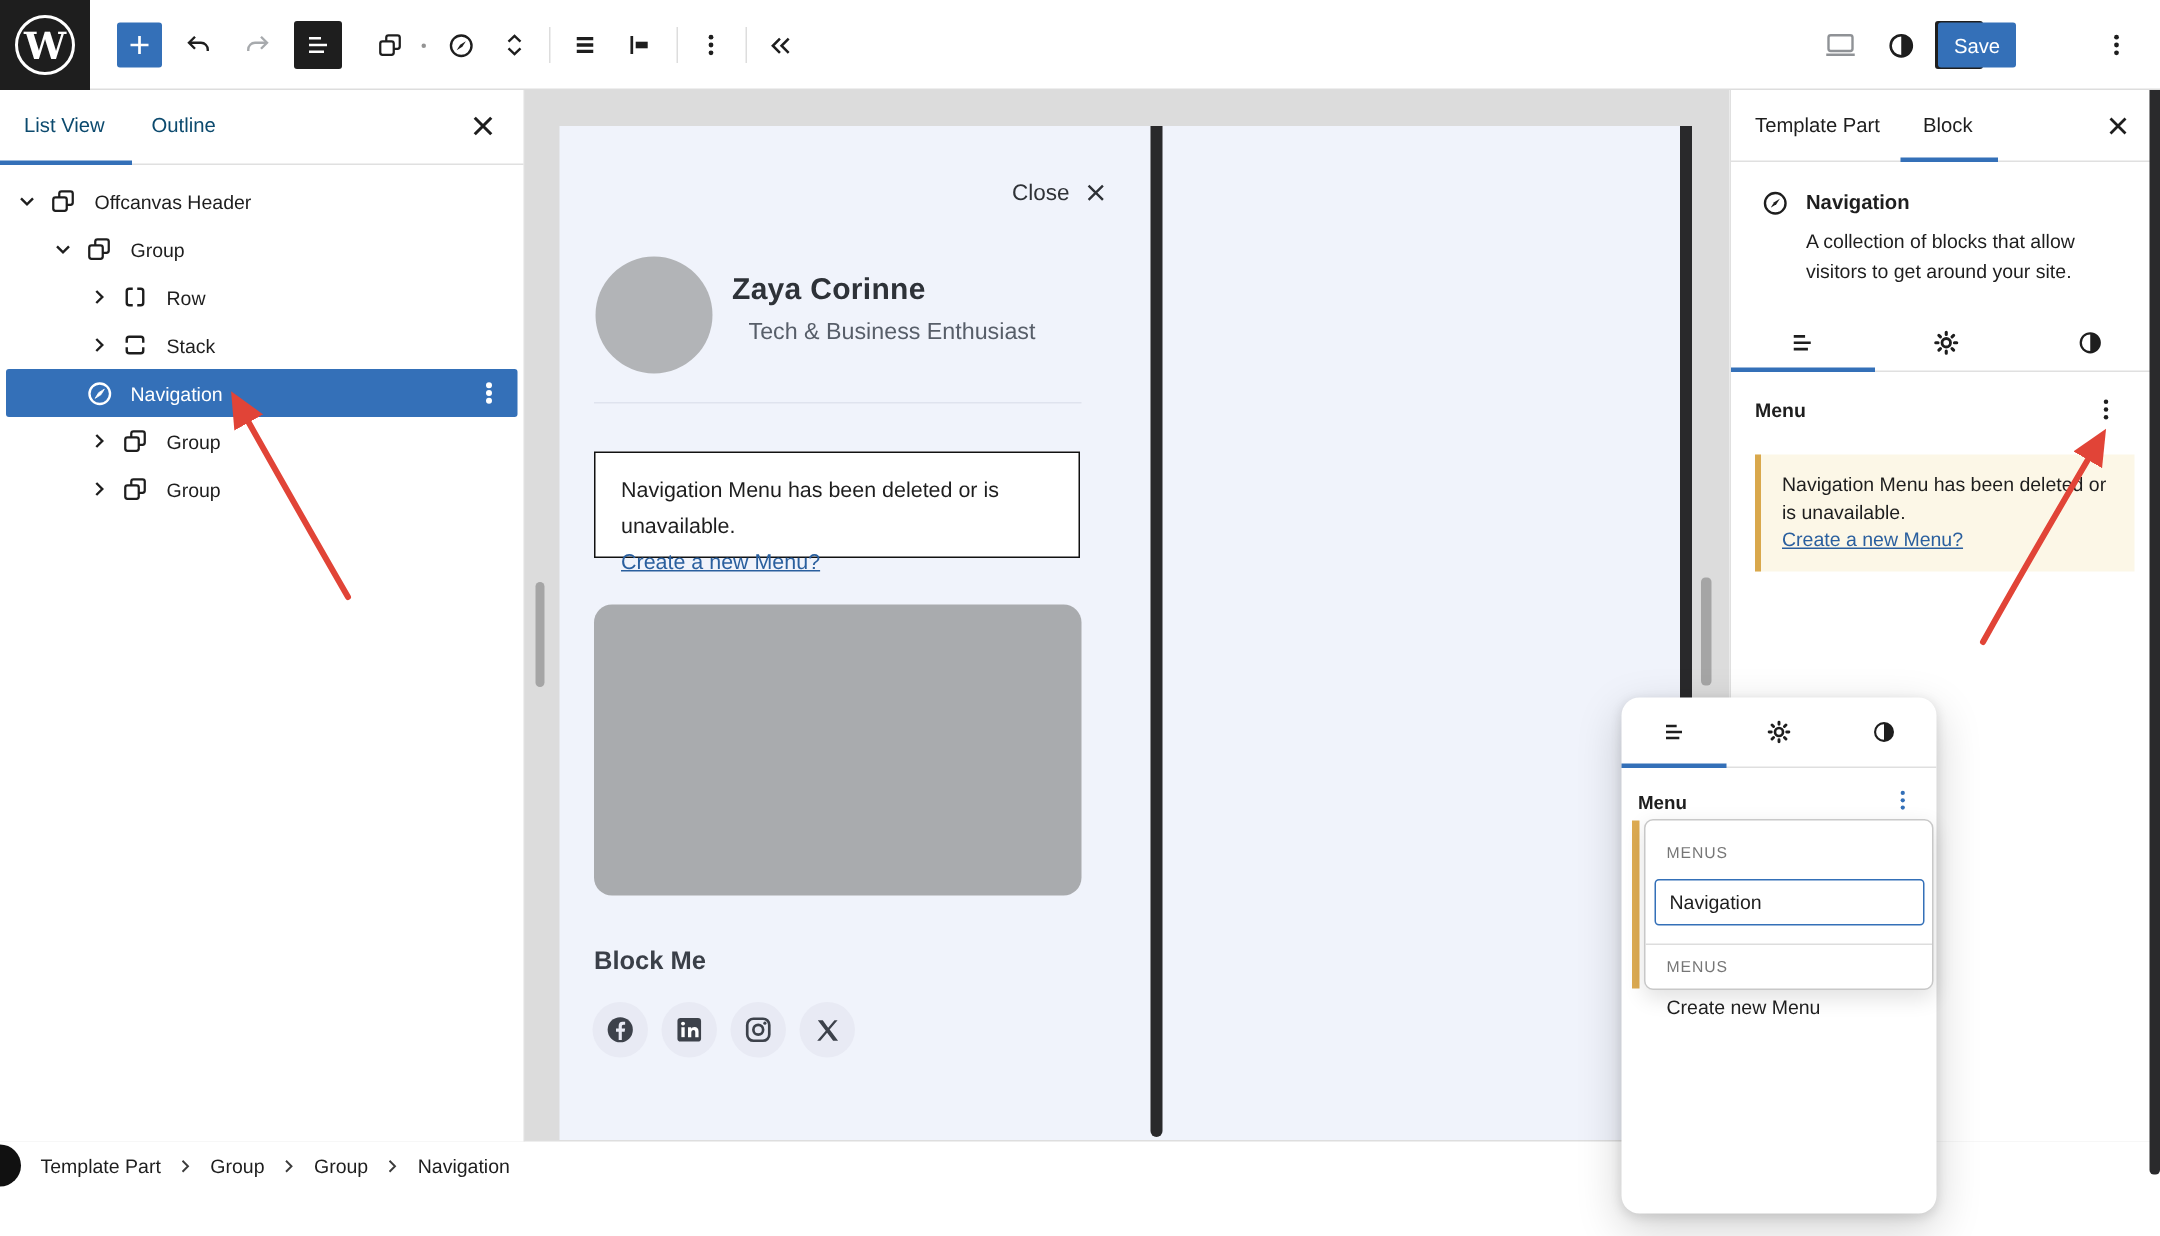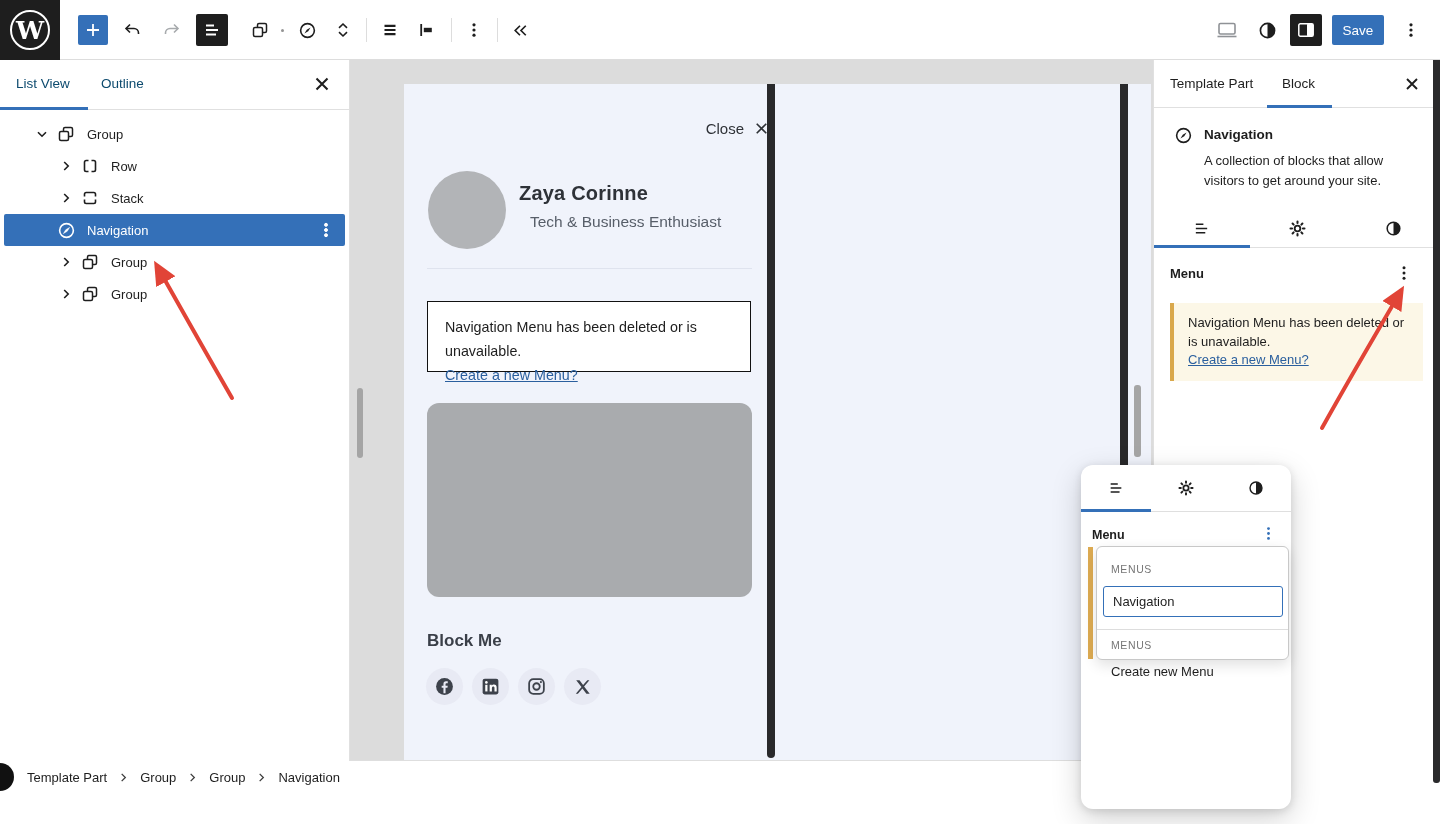--- a/index.html
+++ b/index.html
@@ -9,40 +9,40 @@
   svg { display:block; }
 
   
   .topbar { position:absolute; left:0; top:0; width:1440px; height:60px; background:#fff; border-bottom:1px solid #ddd; z-index:20; }
   .wp-logo { position:absolute; left:0; top:0; width:60px; height:60px; background:#1e1e1e; display:flex; align-items:center; justify-content:center; }
   .wp-ring { width:40px; height:40px; border:2.5px solid #fff; border-radius:50%; display:flex; align-items:center; justify-content:center; color:#fff; font-family:"DejaVu Serif", serif; font-size:25px; font-weight:bold; line-height:1; }
   .tb-btn { position:absolute; top:15px; width:30px; height:30px; display:flex; align-items:center; justify-content:center; border-radius:2px; }
   .tb-btn.sq { top:14px; width:32px; height:32px; background:#1e1e1e; }
   .tb-sep { position:absolute; top:18px; width:1px; height:24px; background:#ddd; }
   .tb-dot { position:absolute; left:281px; top:29px; width:3px; height:3px; border-radius:50%; background:#949494; }
-  .save-btn { position:absolute; left:1332px; top:15px; width:52px; height:30px; border-radius:2px; background:var(--accent); color:#fff; font-size:13.5px; display:flex; align-items:center; justify-content:center; cursor:pointer; }
+  .save-btn { position:absolute; left:1292px; top:15px; width:52px; height:30px; border-radius:2px; background:var(--accent); color:#fff; font-size:13.5px; display:flex; align-items:center; justify-content:center; cursor:pointer; }
 
   
   .left-sb { position:absolute; left:0; top:60px; width:350px; height:701px; background:#fff; border-right:1px solid #e0e0e0; z-index:5; }
   .lsb-head { position:relative; height:50px; border-bottom:1px solid #e0e0e0; }
   .lsb-tab { position:absolute; top:16px; font-size:13.5px; color:#0c4a6e; }
   .lsb-underline { position:absolute; left:0; bottom:-1px; width:88px; height:3px; background:var(--accent); }
   .close-x { position:absolute; }
   .tree { position:relative; padding-top:8px; }
   .tree-row { height:32px; display:flex; align-items:center; color:#1e1e1e; font-size:13px; }
   .tree-row .slot { width:24px; height:24px; display:flex; align-items:center; justify-content:center; flex:0 0 24px; }
   .lvl0 { padding-left:6px; } .lvl1 { padding-left:30px; } .lvl2 { padding-left:54px; }
   .tree-row.selected { background:var(--accent); color:#fff; margin:0 4px; padding-left:50px; border-radius:2px; position:relative; }
   .tree-row.selected svg * { stroke:#fff; }
   .tree-row.selected .sel-kebab { position:absolute; right:10px; top:7px; }
   .tlabel { margin-left:9px; }
 
   
   .canvas { position:absolute; left:350px; top:60px; width:803px; height:701px; background:#dcdcdc; z-index:1; }
-  .doc { position:absolute; left:23px; top:24px; width:747px; height:677px; background:#f0f3fb;margin-left:31px; }
+  .doc { position:absolute; left:23px; top:24px; width:747px; height:677px; background:#f0f3fb; }
   .vbar-a { position:absolute; left:417px; top:24px; width:8px; height:674px; background:#29292b; border-radius:0 0 4px 4px; }
   .vbar-b { position:absolute; left:770px; top:24px; width:8px; height:677px; background:#29292b; border-radius:0 0 4px 4px; }
   .scroll-thumb { position:absolute; background:#a5a5a5; border-radius:3px; }
   .panel-left { position:absolute; left:0; top:0; width:394px; height:677px; }
   .pl-close { position:absolute; right:28px; top:36px; display:flex; align-items:center; gap:9px; font-size:15px; color:#2f3237; cursor:pointer; }
   .avatar { position:absolute; left:24px; top:87px; width:78px; height:78px; border-radius:50%; background:#b2b4b7; }
   .pname { position:absolute; left:115px; top:98px; font-size:20px; font-weight:bold; color:#2e3238; letter-spacing:.2px; }
   .prole { position:absolute; left:126px; top:129px; font-size:15.5px; color:#575e69; }
   .pdivider { position:absolute; left:23px; top:184px; width:325px; height:1px; background:#dfe3ee; }
   .warnbox { position:absolute; left:23px; top:217px; width:324px; height:71px; background:#fff; border:1.5px solid #111; padding:13px 17px; font-size:14.3px; color:#1e1e1e; line-height:24px; }
@@ -205,20 +205,34 @@
       <span class="lsb-tab" style="left:16px;">List View</span>
       <span class="lsb-tab" style="left:101px;">Outline</span>
       <div class="lsb-underline"></div>
       <div class="close-x" style="right:16px; top:13px;">
         <svg width="22" height="22" viewBox="0 0 16 16">
             <path d="M4 4l8 8M12 4l-8 8" stroke="#1e1e1e" stroke-width="1.5"></path>
           </svg>
       </div>
     </div>
     <div class="tree">
+      <div class="tree-row lvl0">
+        <span class="slot">
+            <svg width="16" height="16" viewBox="0 0 16 16">
+              <path d="M4 6.2 8 10.2 12 6.2" fill="none" stroke="#1e1e1e" stroke-width="1.6"></path>
+            </svg>
+          </span>
+        <span class="slot">
+            <svg width="18" height="18" viewBox="0 0 18 18">
+              <rect x="6.5" y="2.5" width="9" height="9" rx="1.5" fill="none" stroke="#1e1e1e" stroke-width="1.5"></rect>
+              <rect x="2.5" y="6.5" width="9" height="9" rx="1.5" fill="#fff" stroke="#1e1e1e" stroke-width="1.5"></rect>
+            </svg>
+          </span>
+        <span class="tlabel">Offcanvas Header</span>
+      </div>
       <div class="tree-row lvl1">
         <span class="slot">
             <svg width="16" height="16" viewBox="0 0 16 16">
               <path d="M4 6.2 8 10.2 12 6.2" fill="none" stroke="#1e1e1e" stroke-width="1.6"></path>
             </svg>
           </span>
         <span class="slot">
             <svg width="18" height="18" viewBox="0 0 18 18">
               <rect x="6.5" y="2.5" width="9" height="9" rx="1.5" fill="none" stroke="#1e1e1e" stroke-width="1.5"></rect>
               <rect x="2.5" y="6.5" width="9" height="9" rx="1.5" fill="#fff" stroke="#1e1e1e" stroke-width="1.5"></rect>

